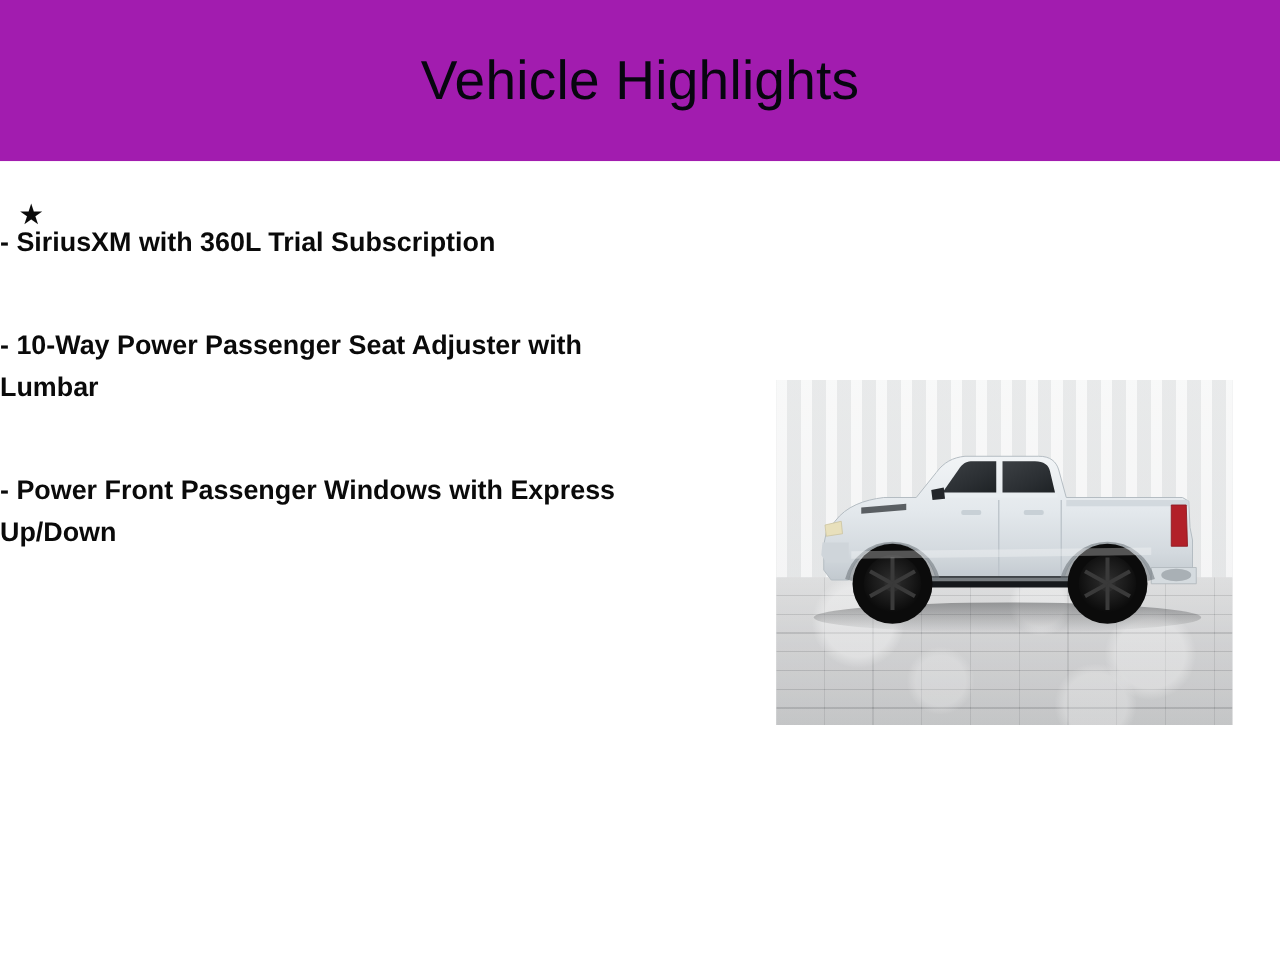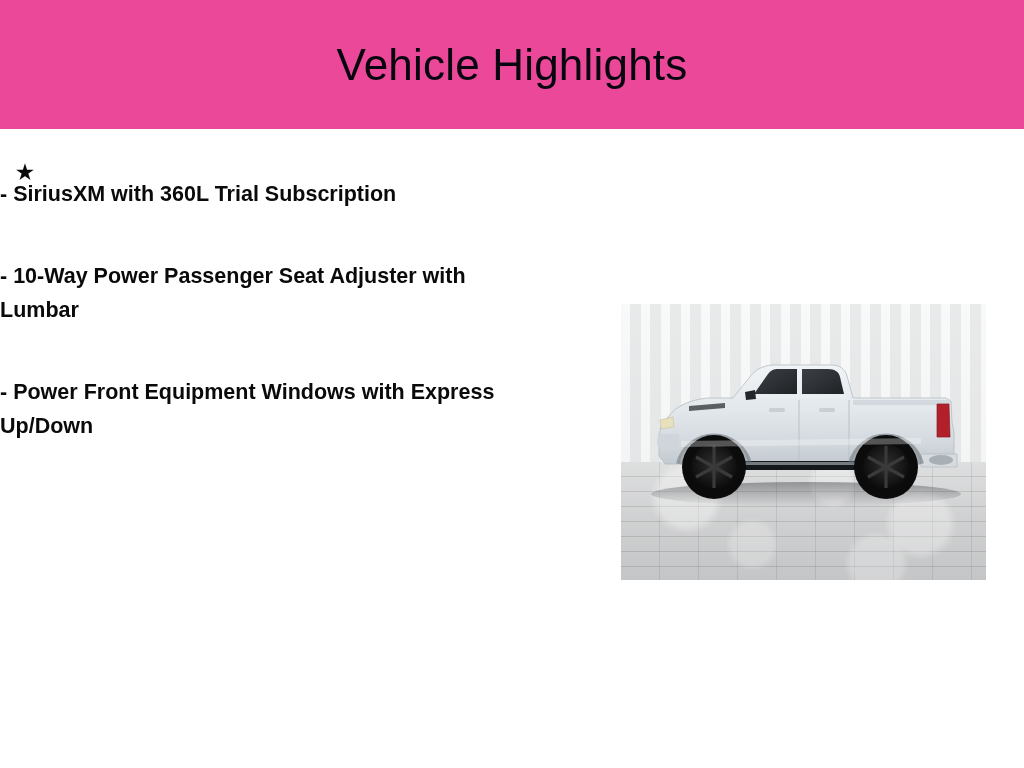--- a/index.html
+++ b/index.html
@@ -15,21 +15,21 @@
     position: relative;
   }
 
   
   .slide-header {
     position: absolute;
     left: 0;
     top: 0;
     width: 1024px;
     height: 129px;
-    background: #ec4899;
+    background: #a21caf;
     box-sizing: border-box;
   }
   .slide-title {
     position: absolute;
     left: 0;
     top: 0;
     width: 1024px;
     text-align: center;
     line-height: 129px;
     font-size: 44px;
@@ -180,21 +180,21 @@
       <span class="item-text">- SiriusXM with 360L Trial Subscription</span>
     </li>
 
 
 
     <li class="bullet-item level-1">
       <span class="item-text">- 10-Way Power Passenger Seat Adjuster with Lumbar</span>
     </li>
 
     <li class="bullet-item level-1">
-      <span class="item-text">- Power Front Equipment Windows with Express Up/Down</span>
+      <span class="item-text">- Power Front Passenger Windows with Express Up/Down</span>
     </li>
 
   </ul>
 
   <div class="vehicle-photo">
     <div class="photo-frame">
       <div class="wall"></div>
       <div class="ground"></div>
     </div>
 

